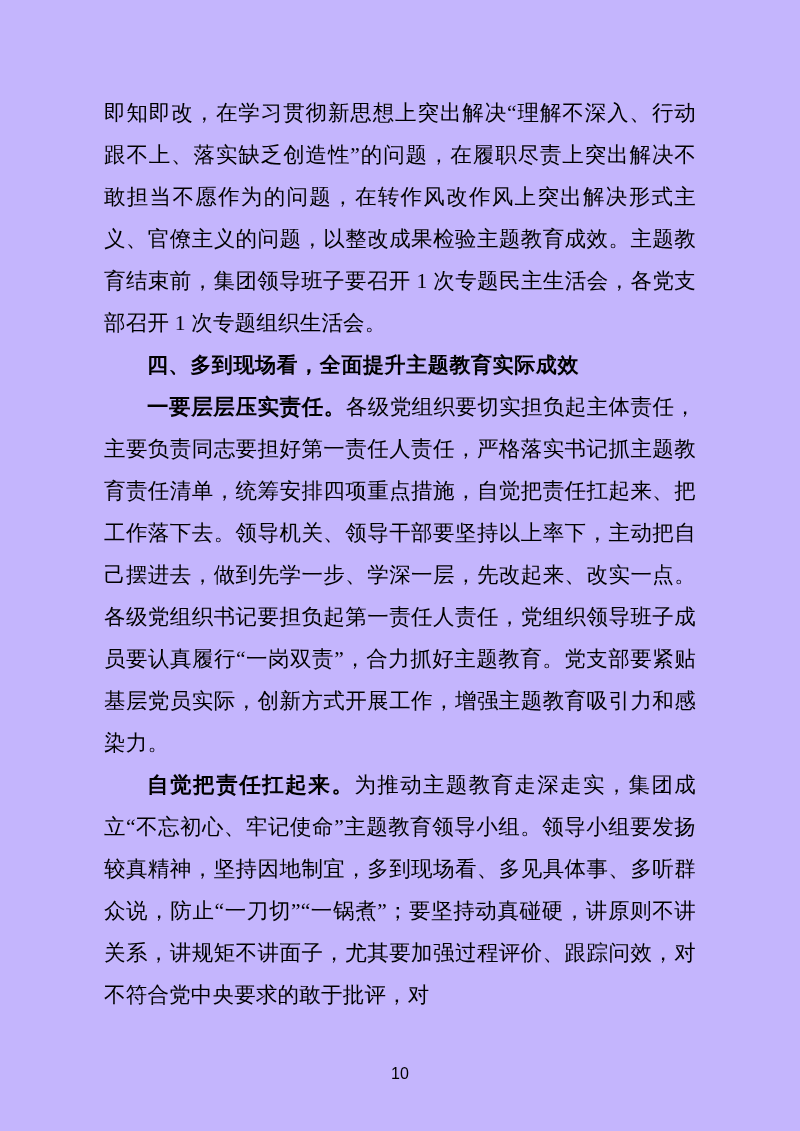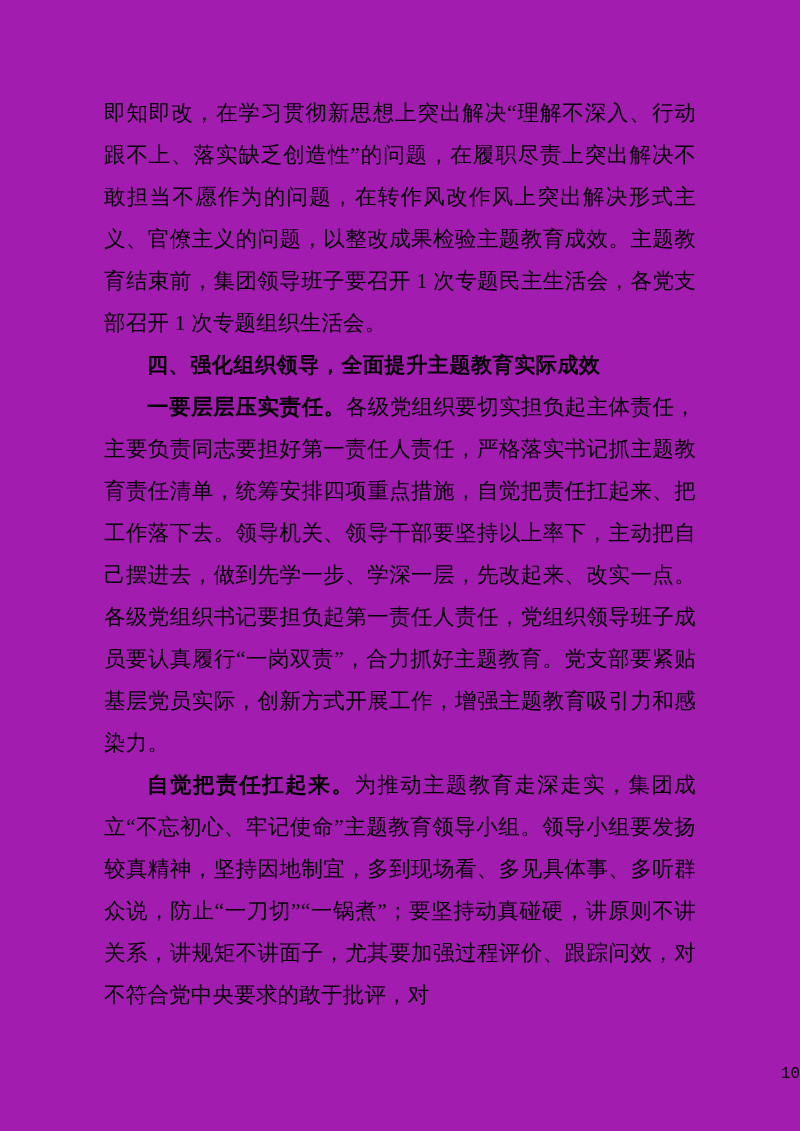--- a/index.html
+++ b/index.html
@@ -11,21 +11,21 @@
     width: 800px;
     height: 1131px;
     overflow: hidden;
     font-family: "Liberation Serif", "DejaVu Serif", serif;
     color: #000000;
   }
   .page {
     position: relative;
     width: 800px;
     height: 1131px;
-    background: #a21caf;
+    background: #c4b5fd;
     box-sizing: border-box;
     padding: 92px 104px 2px 104px;
   }
   .doc-body {
     width: 592px;
   }
   p.para {
     margin: 0 0 0 0;
     font-size: 21.5px;
     line-height: 42px;
@@ -50,35 +50,35 @@
     font-weight: bold;
     font-family: "Liberation Sans", "DejaVu Sans", sans-serif;
     letter-spacing: 0.4px;
     margin-top: 32px;
   }
   .page-number {
     position: absolute;
     left: 0;
     right: 0;
     bottom: 48px;
-    text-align: right;
+    text-align: center;
     font-size: 16px;
-    font-family: Liberation Mono, monospace;
+    font-family: Liberation Sans, sans-serif;
     color: #000000;
   }
 </style>
 </head>
 <body>
 
 <div class="page">
   <div class="doc-body">
 
     <p class="para">即知即改，在学习贯彻新思想上突出解决“理解不深入、行动跟不上、落实缺乏创造性”的问题，在履职尽责上突出解决不敢担当不愿作为的问题，在转作风改作风上突出解决形式主义、官僚主义的问题，以整改成果检验主题教育成效。主题教育结束前，集团领导班子要召开 1 次专题民主生活会，各党支部召开 1 次专题组织生活会。</p>
 
-    <p class="para heading">四、强化组织领导，全面提升主题教育实际成效</p>
+    <p class="para heading">四、多到现场看，全面提升主题教育实际成效</p>
 
 
     <p class="para indent"><span class="lead">一要层层压实责任。</span><span>各级党组织要切实担负起主体责任，主要负责同志要担好第一责任人责任，严格落实书记抓主题教育责任清单，统筹安排四项重点措施，自觉把责任扛起来、把工作落下去。领导机关、领导干部要坚持以上率下，主动把自己摆进去，做到先学一步、学深一层，先改起来、改实一点。各级党组织书记要担负起第一责任人责任，党组织领导班子成员要认真履行“一岗双责”，合力抓好主题教育。党支部要紧贴基层党员实际，创新方式开展工作，增强主题教育吸引力和感染力。</span></p>
 
     <p class="para indent"><span class="lead">自觉把责任扛起来。</span><span>为推动主题教育走深走实，集团成立“不忘初心、牢记使命”主题教育领导小组。领导小组要发扬较真精神，坚持因地制宜，多到现场看、多见具体事、多听群众说，防止“一刀切”“一锅煮”；要坚持动真碰硬，讲原则不讲关系，讲规矩不讲面子，尤其要加强过程评价、跟踪问效，对不符合党中央要求的敢于批评，对</span></p>
 
   </div>
 
   <div class="page-number">10</div>
 </div>

